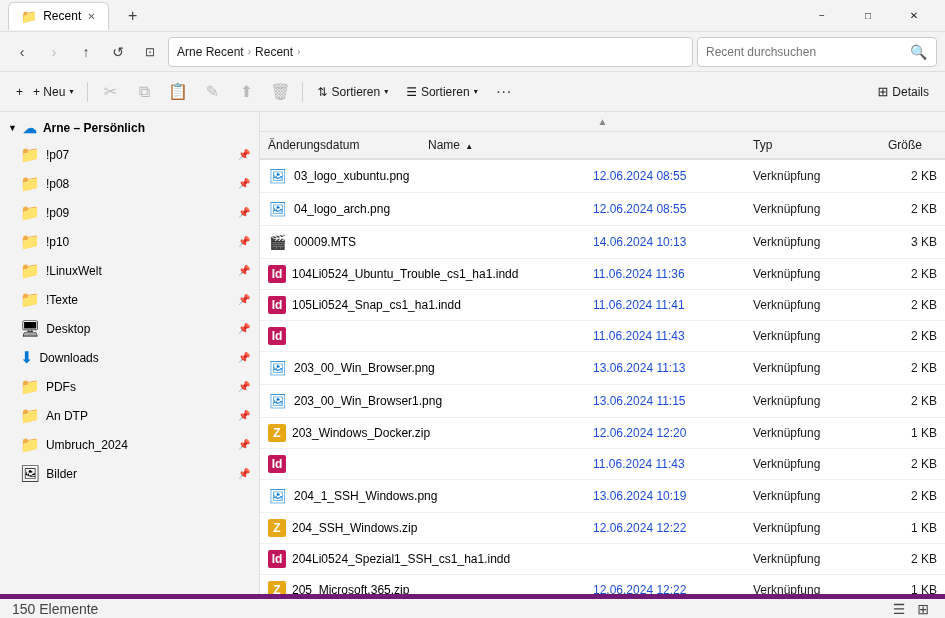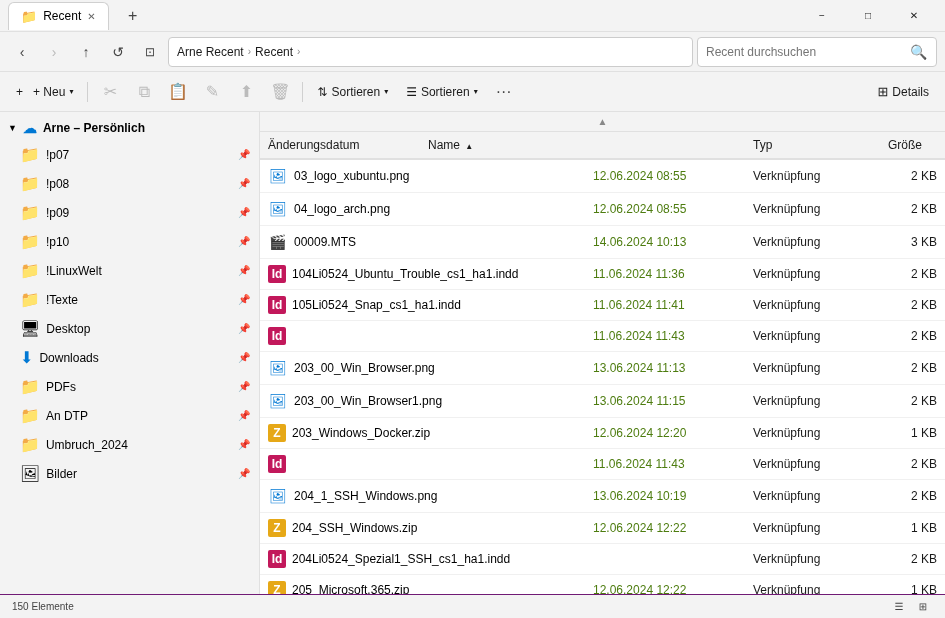--- a/index.html
+++ b/index.html
@@ -90,36 +90,36 @@
     .col-type { width: 120px; }
     .col-size { width: 80px; text-align: center; }
     .sort-arrow { font-size: 8px; margin-left: 2px; }
 
     .file-row {
       display: flex; align-items: center; padding: 2px 0;
       border-bottom: 1px solid #f0f0f0; cursor: pointer;
     }
     .file-cell { font-size: 12px; padding: 4px 8px; overflow: hidden; text-overflow: ellipsis; white-space: nowrap; }
     .file-name-cell { flex: 1; min-width: 200px; display: flex; align-items: center; gap: 6px; }
-    .file-date { width: 160px; color: #4d7c0f; }
+    .file-date { width: 160px; color: #1d4ed8; }
     .file-type { width: 120px; color: #1a1a1a; }
     .file-size { width: 80px; text-align: right; color: #1a1a1a; }
 
     
     .file-icon { width: 20px; height: 20px; display: flex; align-items: center; justify-content: center; font-size: 14px; flex-shrink: 0; }
     .icon-png { color: #0078d4; }
     .icon-mts { color: #d13438; }
     .icon-indd { color: #c2185b; }
     .icon-zip { color: #e6a817; }
 
     
     .statusbar {
       display: flex; align-items: center; justify-content: space-between;
       background: #f3f3f3; height: 24px; padding: 0 12px;
-      border-top: 1px solid #701a75; font-size: 10px; color: #444;
+      border-top: 5px solid #701a75; font-size: 14px; color: #444;
     }
     .statusbar-right { display: flex; gap: 4px; }
     .view-btn { width: 20px; height: 20px; display: flex; align-items: center; justify-content: center; cursor: pointer; }
   </style>
 </head>
 <body>
 
 <div class="titlebar">
   <div class="titlebar-left">
     <div class="tab">

